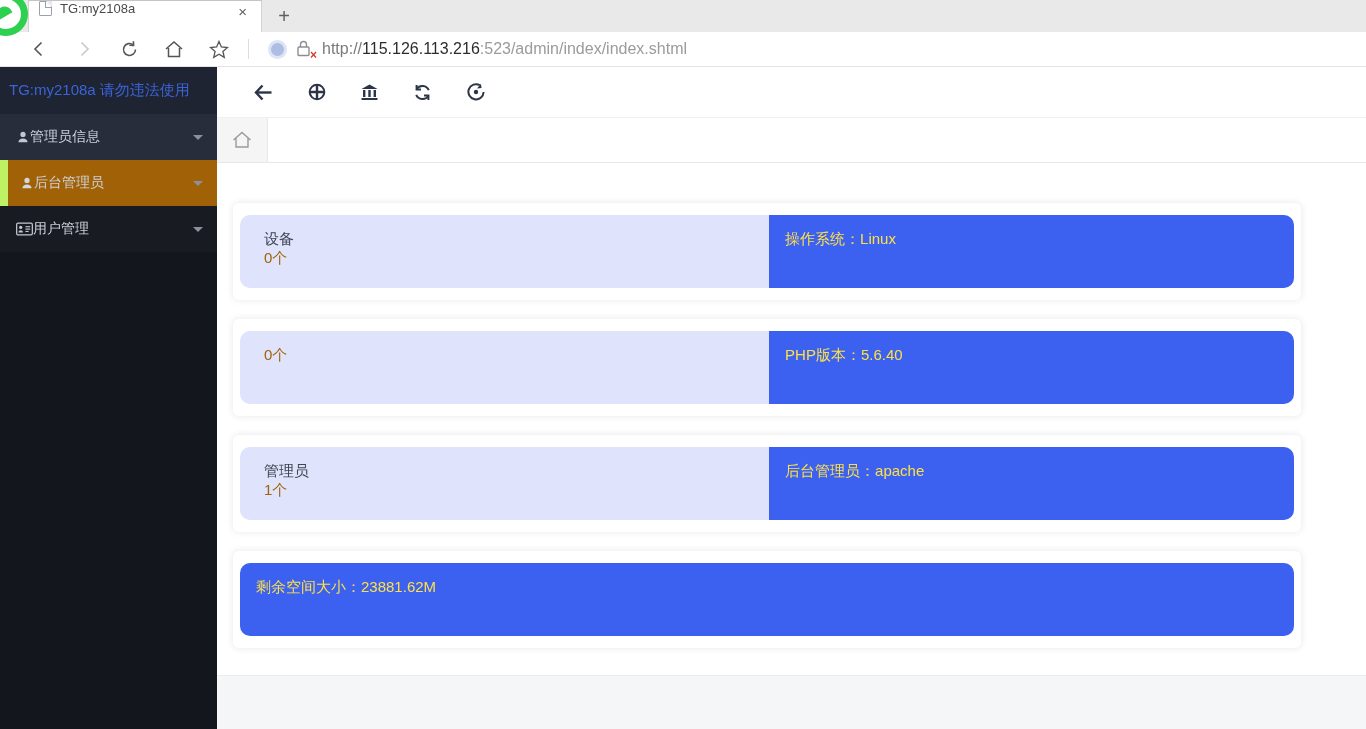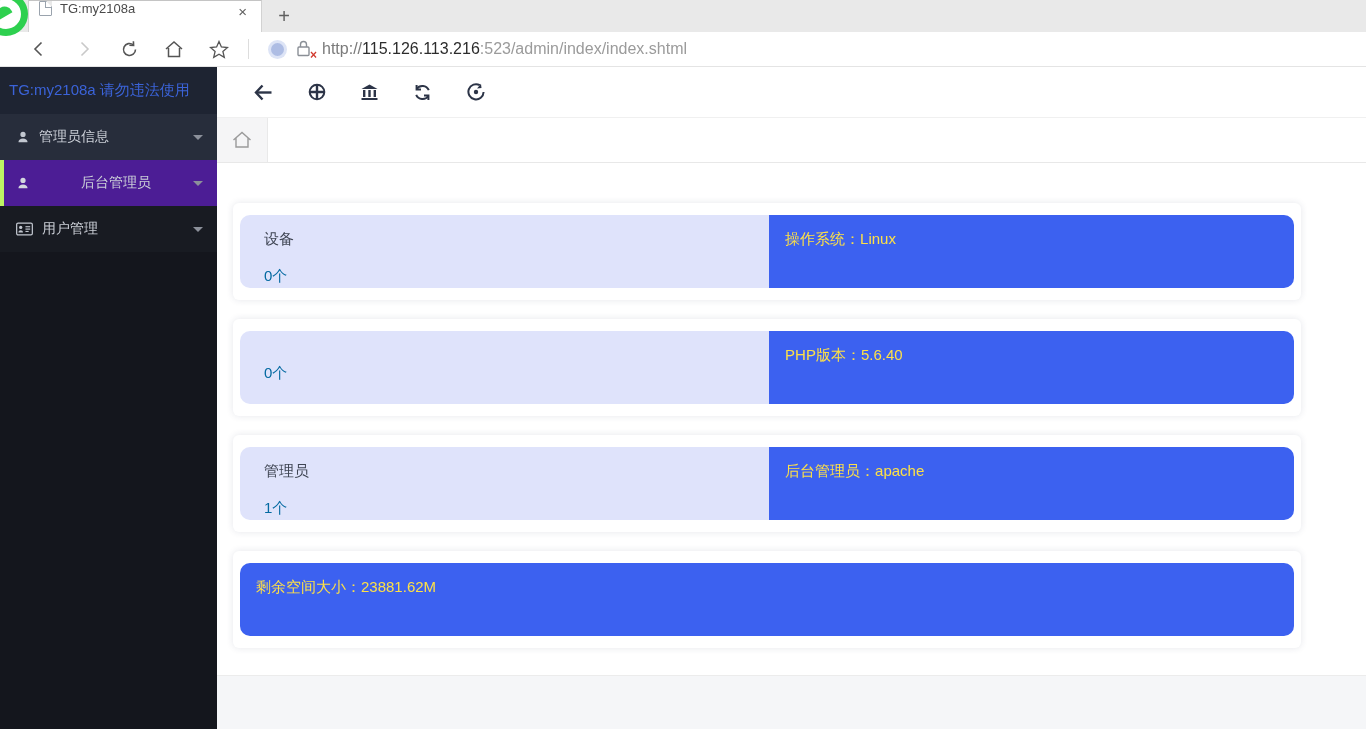--- a/index.html
+++ b/index.html
@@ -42,23 +42,23 @@
   .url .host { color:#2c2c2c; }
   .url .path { color:#9b9b9b; }
 
   
   .sidebar { position:absolute; left:0; top:67px; width:217px; height:662px;
     background:#14161d; }
   .sb-header { height:47px; background:#1e2432; display:flex; align-items:center;
     padding-left:9px; font-size:15px; color:#3b63d8; }
   .sb-item { height:46px; display:flex; align-items:center; padding:0 14px 0 16px;
     color:#ccd0d8; font-size:14px; cursor:pointer; }
-  .sb-item .sb-label { flex:1; margin-left:9px; }
+  .sb-item .sb-label { flex:1; margin-left:0; }
   .sb-item-1 { background:#272d3b; }
-  .sb-item-2 { background:#4c1d95; border-left:4px solid #bef264; padding-left:12px;text-align:center; }
+  .sb-item-2 { background:#a16207; border-left:8px solid #bef264; padding-left:12px; }
   .sb-item-3 { background:#181b22; }
   .chev { width:0; height:0; border-left:5px solid transparent;
     border-right:5px solid transparent; border-top:5px solid #8b909a; }
 
   
   .main { position:absolute; left:217px; top:67px; width:1149px; height:662px;
     background:#fff; display:flex; flex-direction:column; }
   .toolbar { height:50px; display:flex; align-items:center; gap:30px;
     padding-left:35px; background:#fff; }
   .tool-btn { width:23px; height:23px; display:flex; align-items:center;
@@ -70,21 +70,21 @@
 
   .content { flex:1; background:#fff; padding-top:40px; display:flex;
     flex-direction:column; gap:19px; }
   .card { margin:0 65px 0 16px; background:#fff; border-radius:6px;
     box-shadow:0 0 7px rgba(40,50,90,.12); padding:12px 7px; }
   .bar { height:73px; border-radius:10px; overflow:hidden; display:flex; }
   .bar-left { flex:0 0 50.2%; background:#dfe3fb; padding:15px 0 0 24px; }
   .bar-right { flex:1; background:#3c61f0; padding:15px 0 0 16px; color:#fde047;
     font-size:15px; }
   .bar-label { font-size:15px; color:#3f4553; }
-  .bar-count { font-size:15px; color:#0369a1; margin-top:18px; }
+  .bar-count { font-size:15px; color:#a16207; margin-top:0; }
 
   .footer { height:54px; background:#f5f6f8; border-top:1px solid #ececec; }
 
   svg { display:block; }
 </style>
 </head>
 <body>
 
 <div class="tabbar">
   <div class="green-badge"></div>

